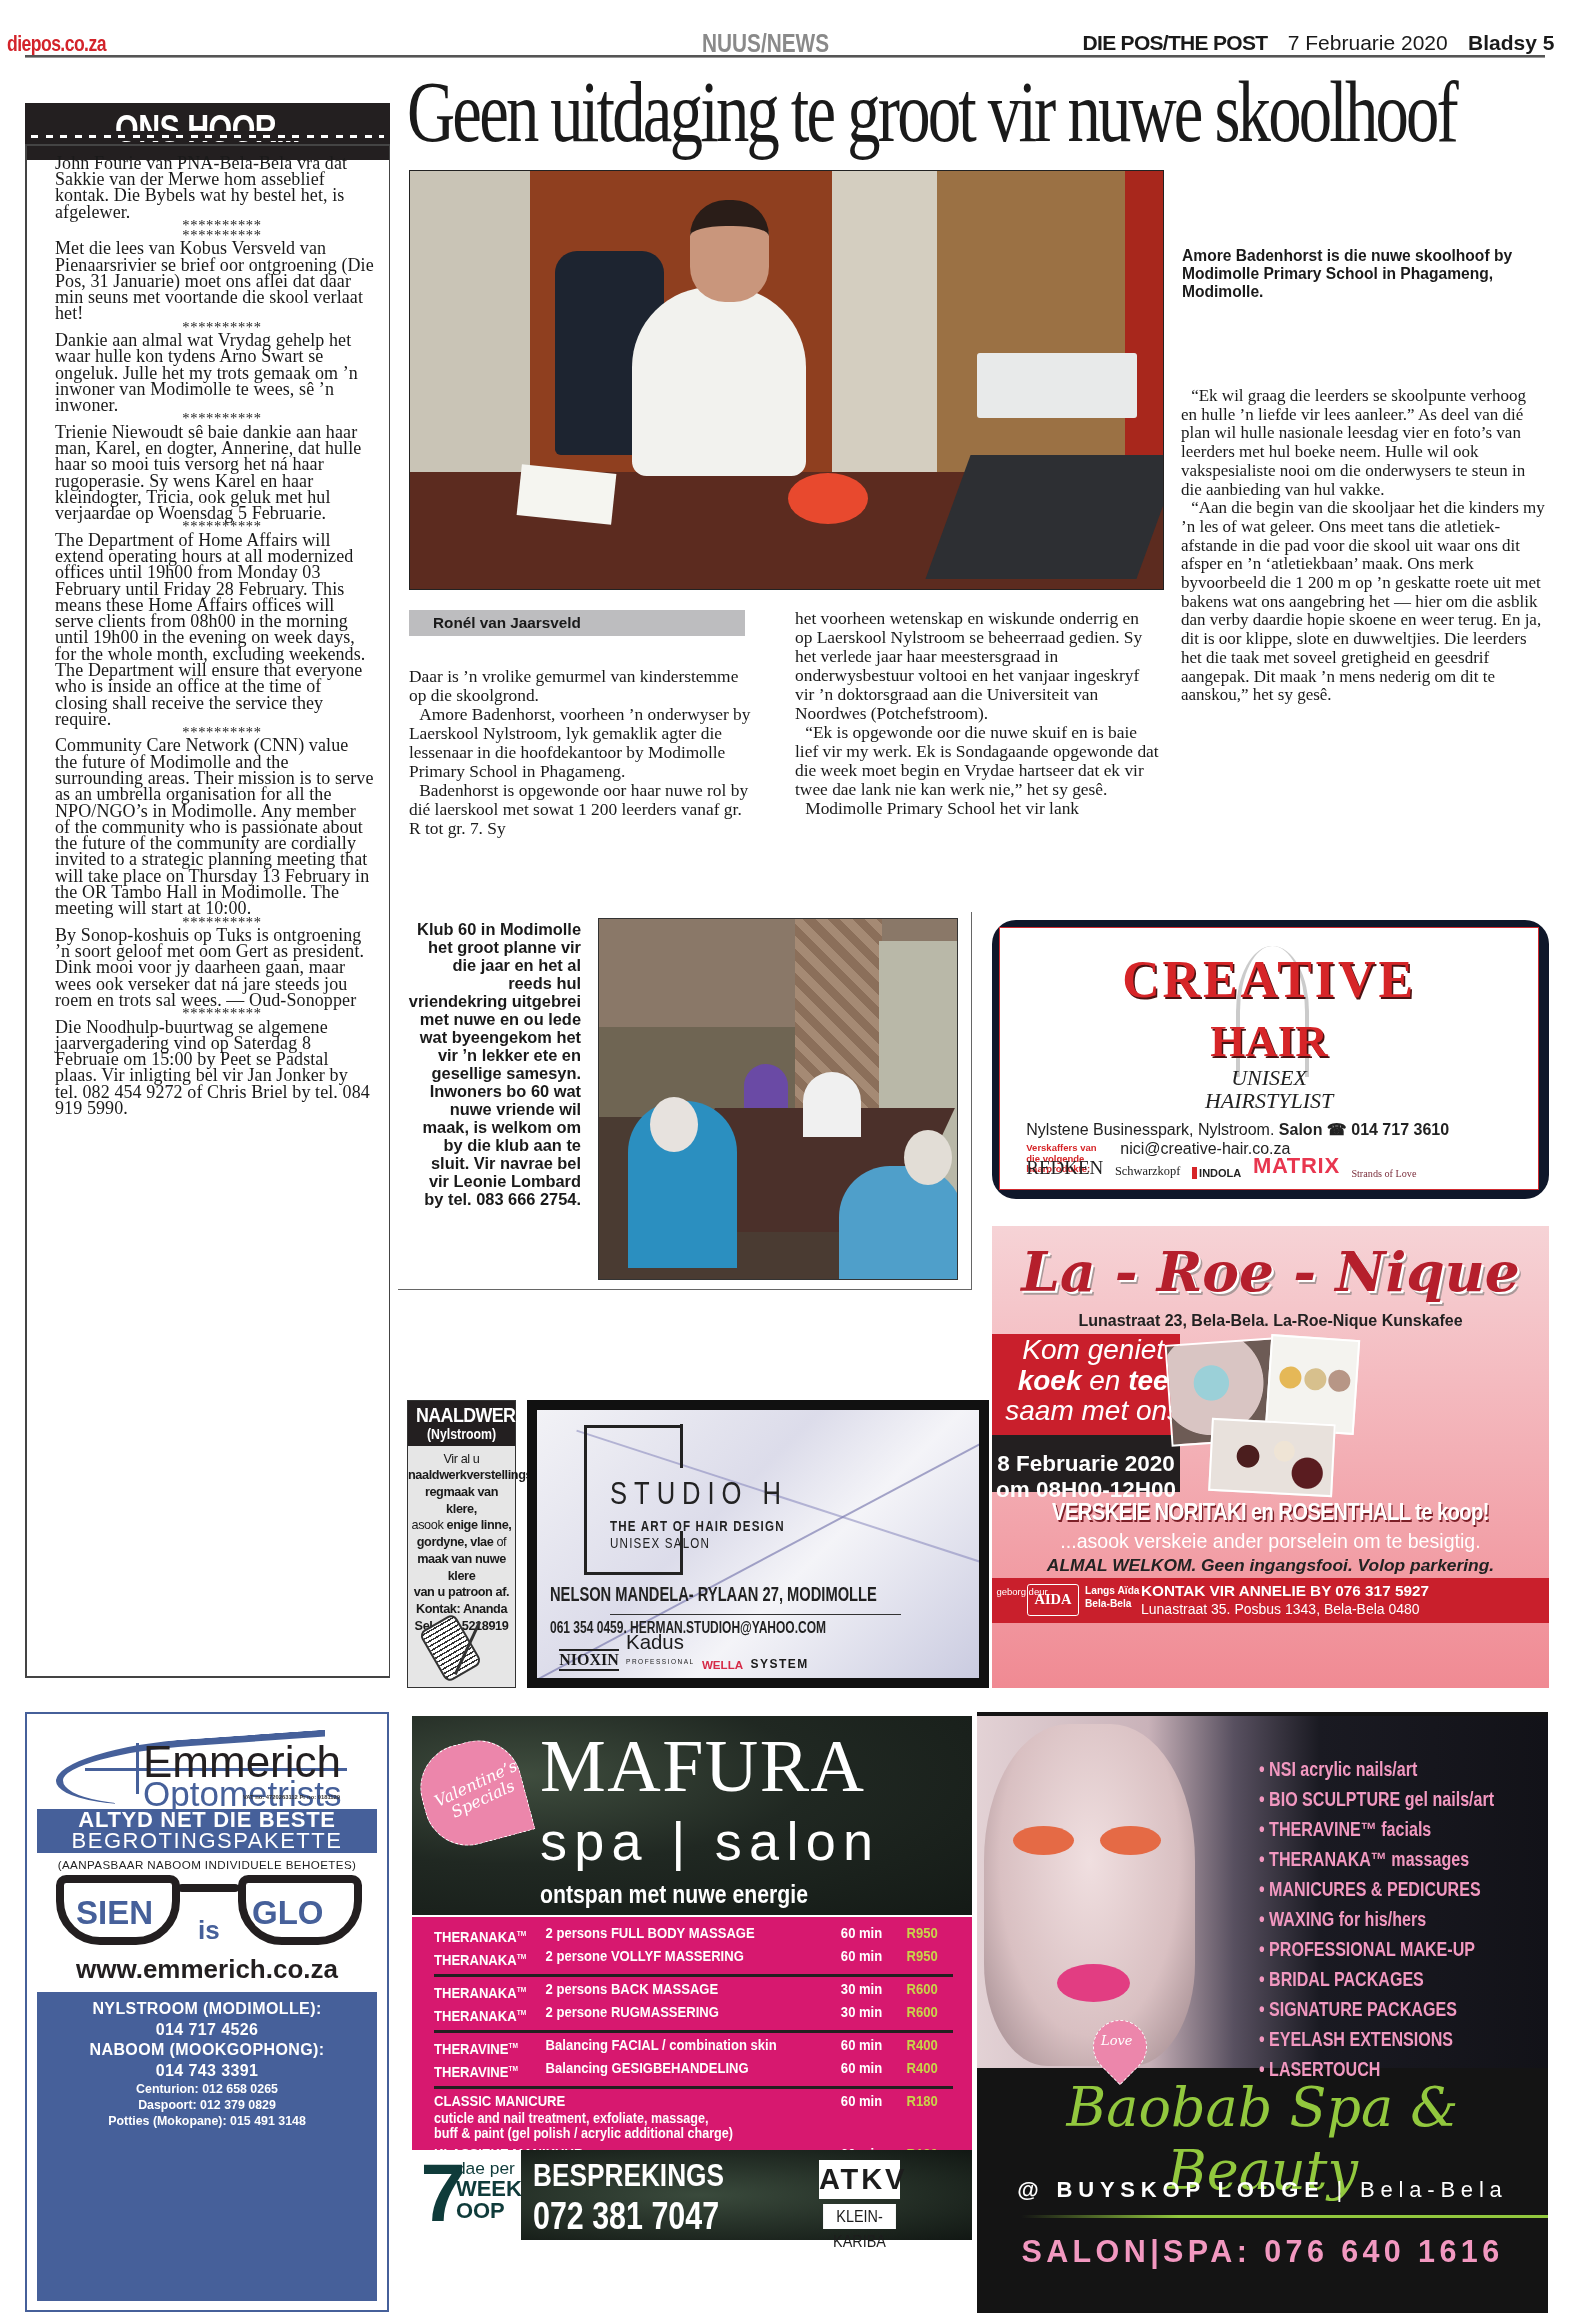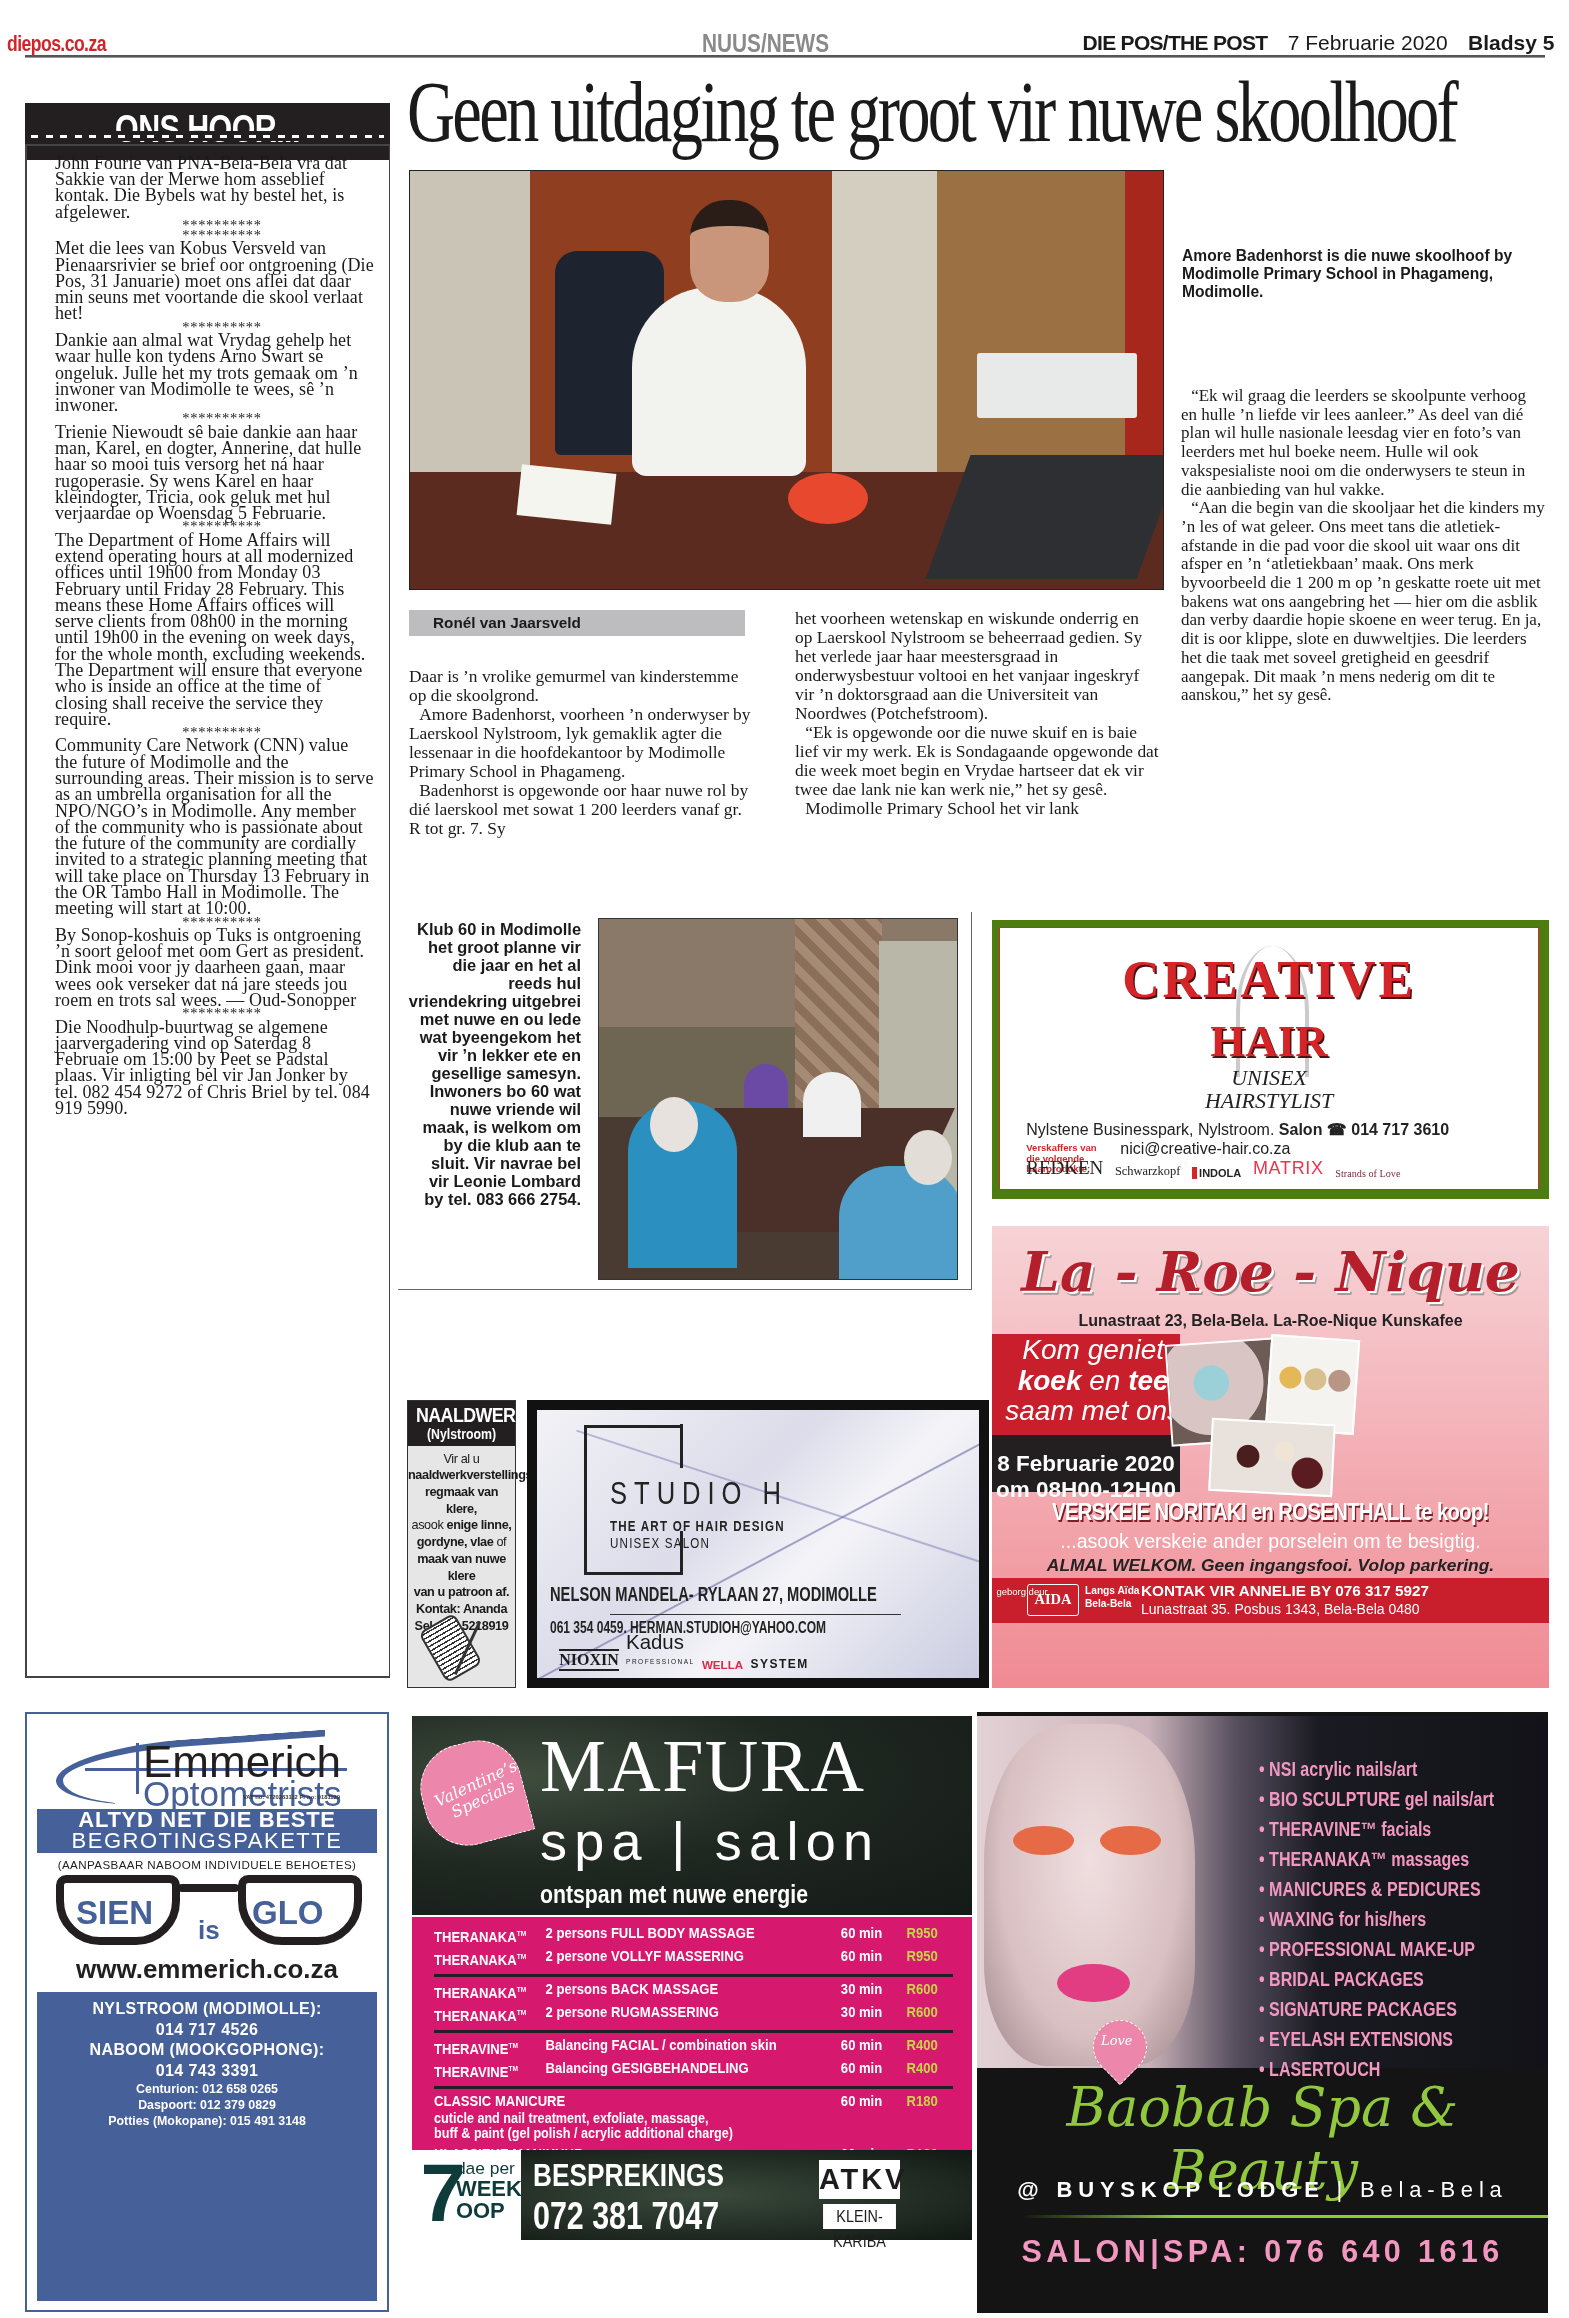--- a/index.html
+++ b/index.html
@@ -60,35 +60,35 @@
   .klub-photo .table { position: absolute; left: 87px; top: 189px; width: 240px; height: 124px; background: #4b302a; transform: skewX(-25deg); }
   .klub-photo .p1 { position: absolute; left: 29px; top: 182px; width: 109px; height: 167px; background: #2b8fc0; border-radius: 51px 51px 0 0; }
   .klub-photo .p1h { position: absolute; left: 51px; top: 178px; width: 48px; height: 55px; background: #e7e2de; border-radius: 50%; }
   .klub-photo .p2 { position: absolute; left: 240px; top: 247px; width: 124px; height: 124px; background: #4f9fca; border-radius: 51px 51px 0 0; }
   .klub-photo .p2h { position: absolute; left: 305px; top: 211px; width: 48px; height: 55px; background: #e2ddd6; border-radius: 50%; }
   .klub-photo .p3 { position: absolute; left: 204px; top: 153px; width: 58px; height: 65px; background: #f0f0f0; border-radius: 29px 29px 0 0; }
   .klub-photo .p4 { position: absolute; left: 145px; top: 145px; width: 44px; height: 44px; background: #6a4aa5; border-radius: 22px 22px 0 0; }
   .klub-frame { left: 398px; top: 912px; width: 574px; height: 378px; border-right: 1.5px solid #666; border-bottom: 1.5px solid #666; }
 
   
-  .ch-ad { left: 992px; top: 920px; width: 557px; height: 279px; background: #4d7c0f; padding: 7.3px; }
+  .ch-ad { left: 992px; top: 920px; width: 557px; height: 279px; background: #0f172a; padding: 7.3px; border-radius: 24px; }
   .ch-inner { position: absolute; left: 7.3px; top: 7.3px; right: 10.2px; bottom: 8.7px; background: #fff; border: 1.5px solid #d12a2f; }
   .ch-title { position: absolute; left: 0; right: 0; top: 22px; text-align: center; font-family: "Liberation Serif", serif; font-weight: bold; color: #d62528; font-size: 52px; letter-spacing: 2.9px; text-shadow: 1.5px 1.5px 0 #4a1212; }
   .ch-hair { position: absolute; left: 0; right: 0; top: 87px; text-align: center; font-family: "Liberation Serif", serif; font-weight: bold; color: #d62528; font-size: 45px; text-shadow: 1.5px 1.5px 0 #4a1212; }
   .ch-scissors { position: absolute; left: 236px; top: 18px; width: 73px; height: 131px; border-left: 4.4px solid #aaa; border-right: 4.4px solid #aaa; border-radius: 50% 50% 0 0; opacity: 0.6; }
   .ch-unisex { position: absolute; left: 0; right: 0; top: 138px; text-align: center; font-family: "Liberation Serif", serif; font-style: italic; font-size: 22px; line-height: 23px; color: #222; }
   .ch-addr { position: absolute; left: 26px; right: 0; top: 192px; font-family: "Liberation Sans", sans-serif; font-size: 16px; color: #222; }
   .ch-addr b { font-weight: bold; }
   .ch-email { position: absolute; left: 120px; top: 212px; font-family: "Liberation Sans", sans-serif; font-size: 16px; color: #222; }
   .ch-supp { position: absolute; left: 26px; top: 215px; font-family: "Liberation Sans", sans-serif; font-weight: bold; font-size: 9.5px; line-height: 10.2px; color: #d62528; width: 80px; }
   .ch-brands { position: absolute; left: 26px; bottom: 10.2px; right: 26px; display: flex; align-items: flex-end; gap: 11.6px; font-family: "Liberation Sans", sans-serif; }
   .ch-brands .redken { font-family: "Liberation Serif", serif; font-size: 19px; color: #222; }
   .ch-brands .schw { font-family: "Liberation Serif", serif; font-size: 12.4px; color: #222; }
   .ch-brands .indola { font-weight: bold; font-size: 11px; color: #222; border-left: 5.8px solid #d62528; padding-left: 2.2px; }
-  .ch-brands .matrix { font-size: 18px; color: #e8364f; letter-spacing: 0.7px; }
+  .ch-brands .matrix { font-size: 22px; color: #e8364f; letter-spacing: 0.7px; font-weight: bold; }
   .ch-brands .strands { font-family: "Liberation Serif", serif; font-size: 10.2px; color: #7a2d3b; }
 
   
   .lrn-ad { left: 992px; top: 1226px; width: 557px; height: 462px; background: linear-gradient(180deg, #f6d3d6 0%, #f08a93 100%); overflow: hidden; }
   .lrn-title { position: absolute; left: 0; right: 0; top: 13px; text-align: center; font-family: "DejaVu Serif", serif; font-style: italic; font-weight: bold; font-size: 55px; color: #b51f2c; text-shadow: 2.2px 2.2px 0 #fff, 3.6px 3.6px 0 #a99; }
   .lrn-addr { position: absolute; left: 0; right: 0; top: 86px; text-align: center; font-family: "Liberation Sans", sans-serif; font-weight: bold; font-size: 16px; color: #222; }
   .lrn-red { position: absolute; left: 0; top: 108px; width: 188px; height: 102px; background: #c91f2c; }
   .lrn-geniet { position: absolute; left: 10.2px; top: 109px; width: 182px; text-align: center; font-family: "Liberation Sans", sans-serif; font-style: italic; color: #fff; font-size: 28px; line-height: 30.5px; }
   .lrn-geniet b { font-weight: bold; }
   .lrn-black { position: absolute; left: 0; top: 209px; width: 188px; height: 57px; background: #231f20; color: #fff; font-family: "Liberation Sans", sans-serif; font-weight: bold; font-size: 22.5px; line-height: 26px; text-align: center; padding-top: 16px; }

